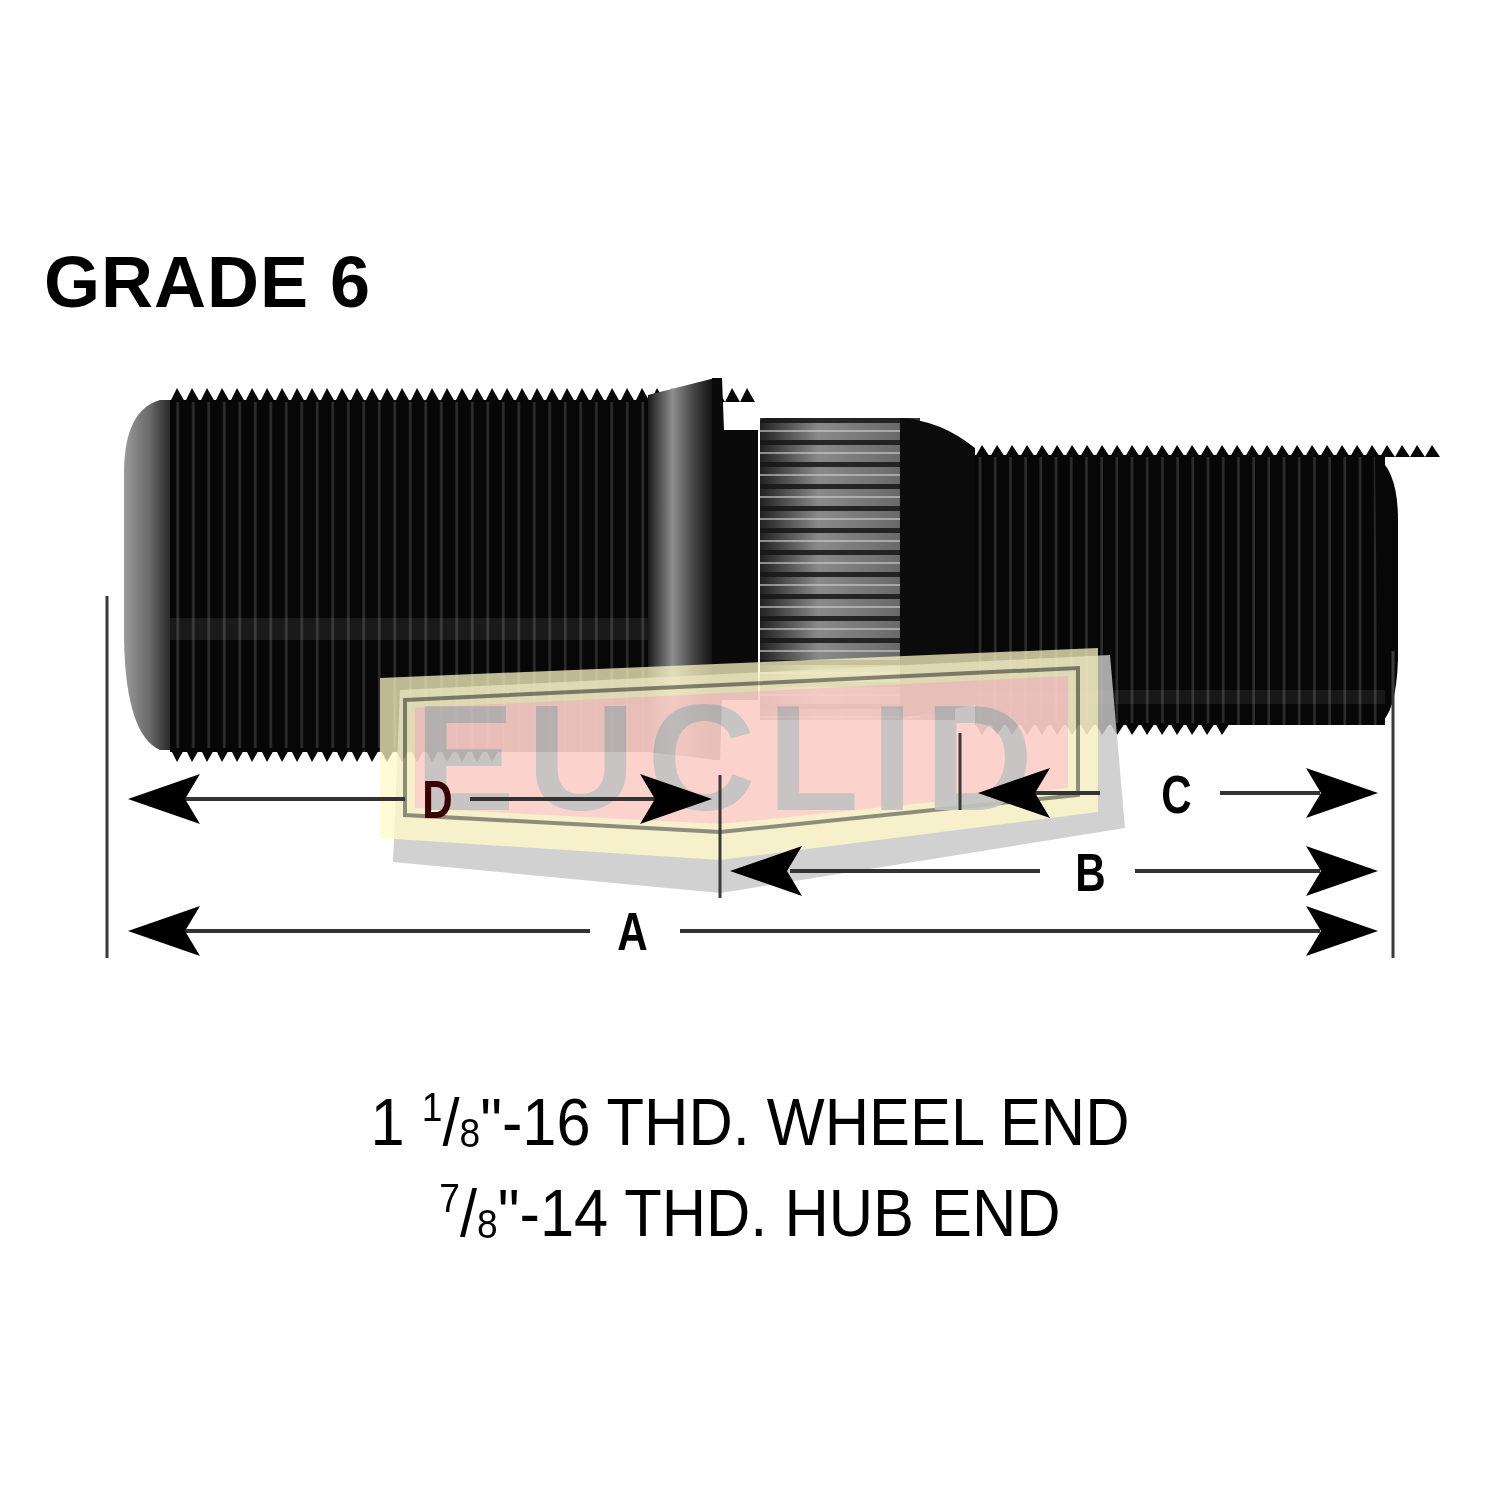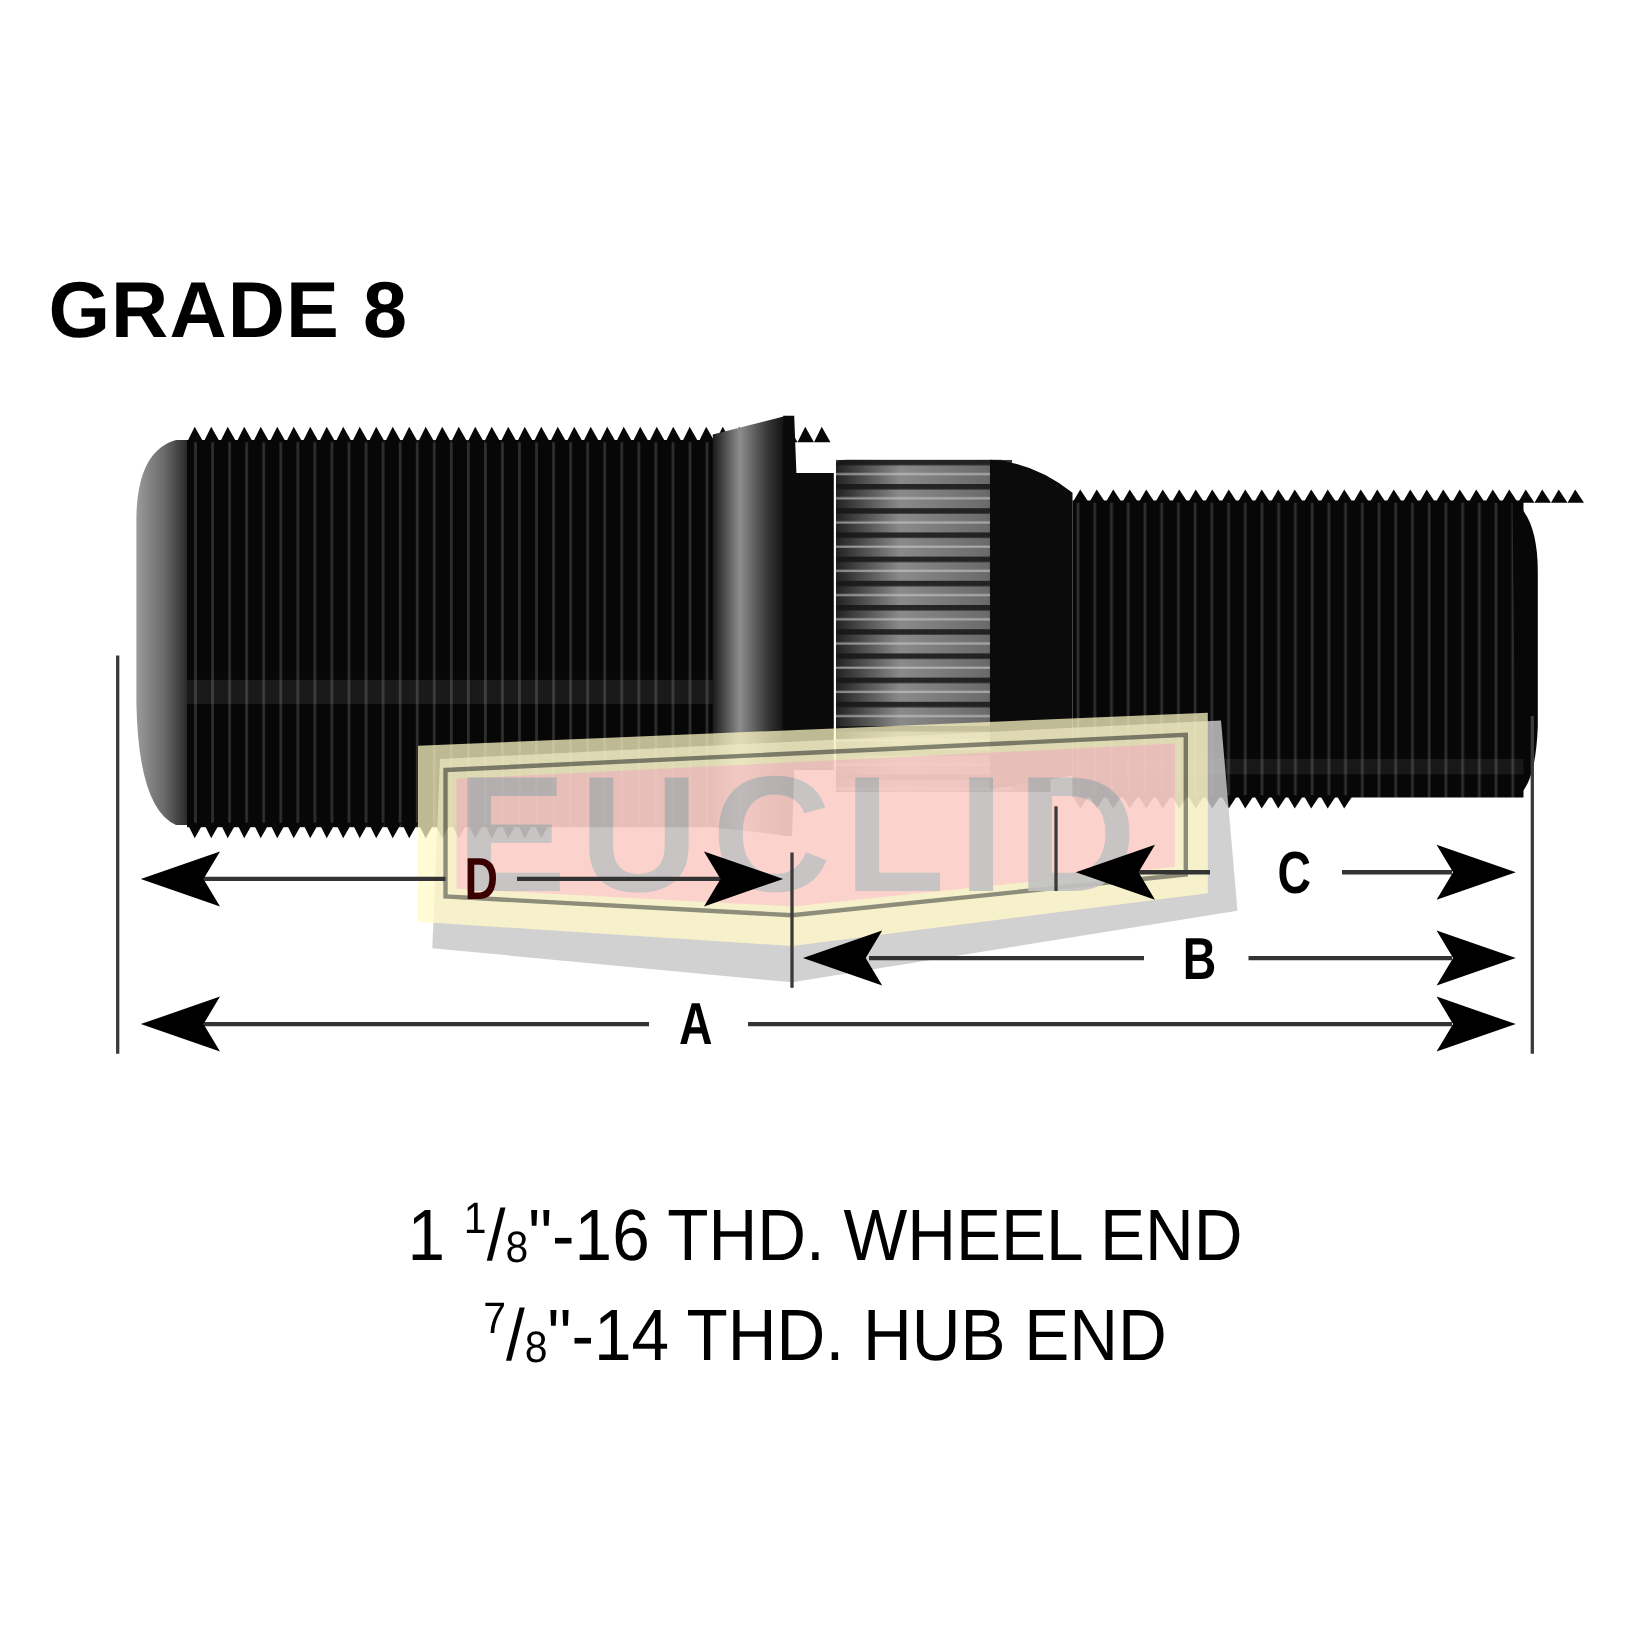--- a/index.html
+++ b/index.html
@@ -21,21 +21,21 @@
     font-family: "Liberation Sans", sans-serif; font-size: 66px; color: #000;
     line-height: 1; letter-spacing: 0px;
     transform: scaleX(0.93);
   }
   .spec sup { font-size: 40px; vertical-align: 24px; line-height: 0; }
   .spec sub { font-size: 40px; vertical-align: -2px; line-height: 0; }
 </style>
 </head>
 <body>
 
-<div class="grade-title">GRADE 8</div>
+<div class="grade-title">GRADE 6</div>
 
 <svg class="drawing" width="1500" height="1500" viewBox="0 0 1500 1500">
   <defs>
     <pattern id="thread-big" x="0" y="0" width="15.5" height="10" patternUnits="userSpaceOnUse">
       <rect width="15.5" height="10" fill="#070707"></rect>
       <rect x="6" width="2.5" height="10" fill="#2e2e2e"></rect>
     </pattern>
     <pattern id="thread-small" x="0" y="0" width="15.2" height="10" patternUnits="userSpaceOnUse">
       <rect width="15.2" height="10" fill="#070707"></rect>
       <rect x="6" width="2.5" height="10" fill="#2e2e2e"></rect>

